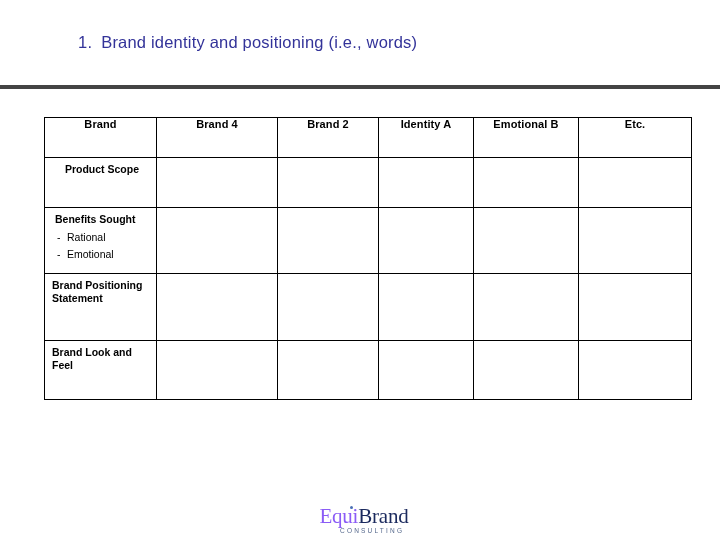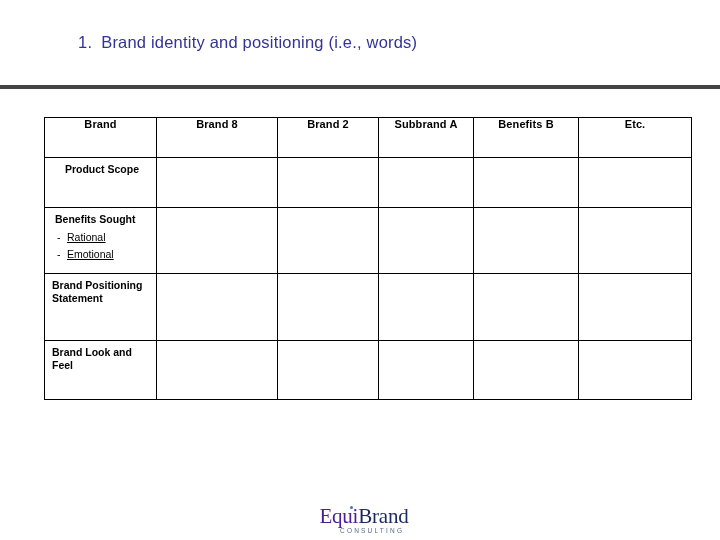--- a/index.html
+++ b/index.html
@@ -89,21 +89,20 @@
   }
   tbody td.blank-cell {
     padding: 0;
   }
 
   .sub-list {
     margin: 5px 0 0 0;
     padding: 0;
     list-style: none;
     font-weight: normal;
-    text-decoration: underline;
   }
   .sub-list li {
     font-weight: normal;
     font-size: 10.5px;
     padding-left: 2px;
     margin-bottom: 3px;
     white-space: nowrap;
   }
   .sub-list li .dash {
     display: inline-block;
@@ -131,21 +130,21 @@
   .logo-word {
     position: relative;
     display: inline-block;
     font-family: "Liberation Serif", serif;
     font-size: 21px;
     line-height: 21px;
     letter-spacing: -0.2px;
     white-space: nowrap;
   }
   .logo-equi {
-    color: #4c1d95;
+    color: #8b5cf6;
   }
   .logo-brand {
     color: #1b2a5e;
   }
   .logo-dot {
     position: absolute;
     left: 31px;
     top: 0px;
     width: 3px;
     height: 3px;
@@ -177,24 +176,24 @@
       <col class="c0">
         <col class="c1">
         <col class="c2">
         <col class="c3">
         <col class="c4">
         <col class="c5">
     </colgroup>
     <thead>
       <tr>
         <th>Brand</th>
-        <th>Brand 8</th>
+        <th>Brand 4</th>
         <th>Brand 2</th>
-        <th>Subbrand A</th>
-        <th>Benefits B</th>
+        <th>Identity A</th>
+        <th>Emotional B</th>
         <th>Etc.</th>
       </tr>
     </thead>
     <tbody>
       <tr class="r0">
         <td class="label-cell">Product Scope</td>
         <td class="blank-cell"></td>
         <td class="blank-cell"></td>
         <td class="blank-cell"></td>
         <td class="blank-cell"></td>

